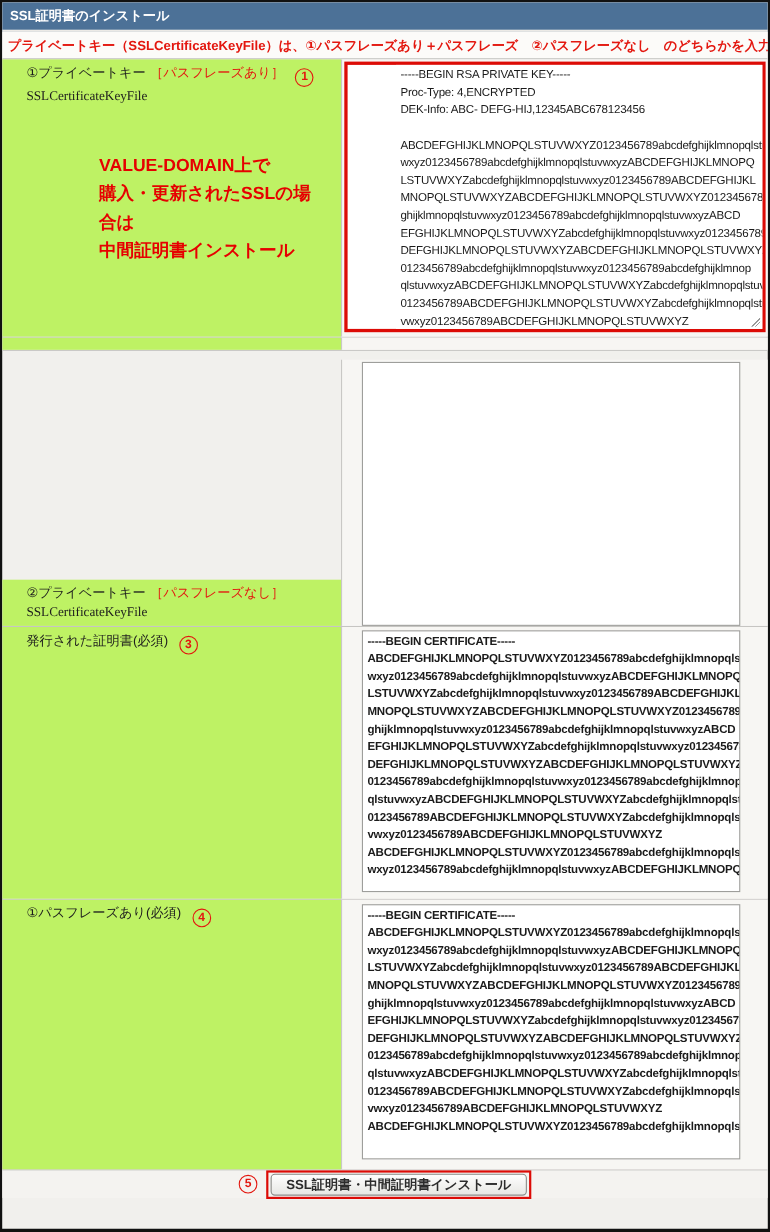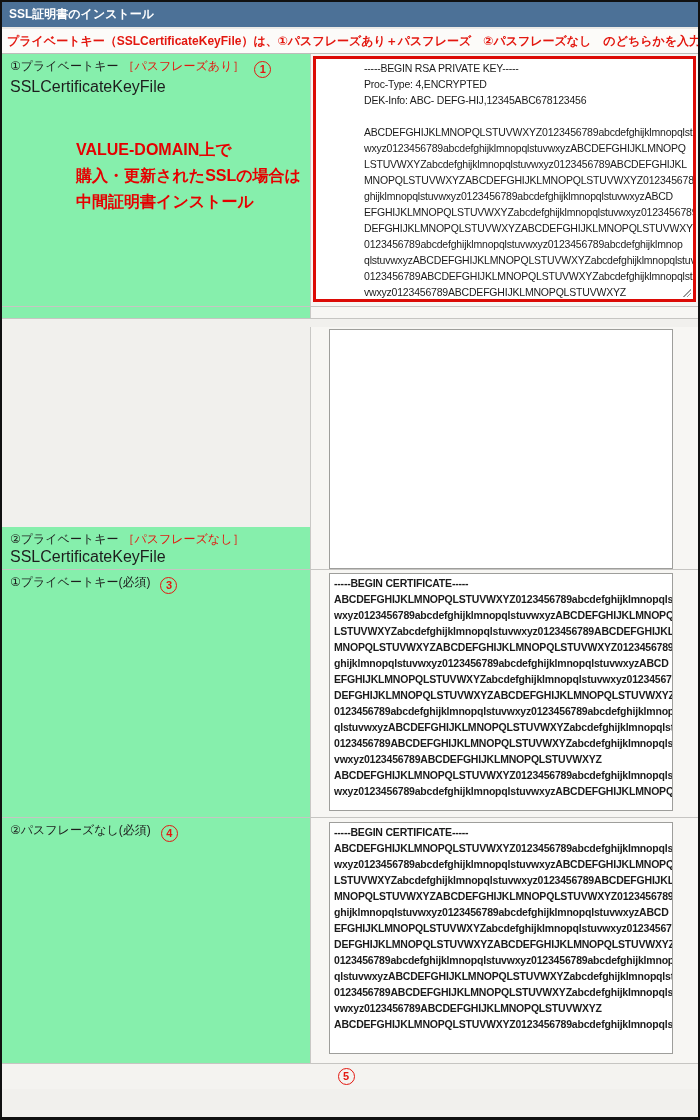--- a/index.html
+++ b/index.html
@@ -17,25 +17,25 @@
     padding-left:7px; border-bottom:2px solid #eceae6;
   }
   .notice {
     height:25px; background:#fcfbf9; color:#e3170f;
     font-size:12px; font-weight:bold; line-height:24px;
     padding-left:5px; border-bottom:1px solid #bdbcb9;
     white-space:nowrap;
   }
   .row { display:flex; width:100%; }
   .row + .row { border-top:1px solid #c6c5c2; }
-  .cell-l { width:308px; background:#86efac; padding:4px 8px; }
+  .cell-l { width:308px; background:#bef264; padding:4px 22px; }
   .cell-r { flex:1; background:#f7f6f3; border-left:1px solid #c9c8c5; }
   .lbl { font-size:12px; color:#1d1d1d; line-height:17px; }
   .lbl .red { color:#e3170f; margin-left:4px; }
-  .fieldname { font-size:16px; color:#1d1d1d; line-height:17px; }
+  .fieldname { font-size:12px; color:#1d1d1d; line-height:17px;font-family:Liberation Serif, serif; }
   .badge {
     display:inline-block; width:17px; height:17px; line-height:14px;
     border:1.5px solid #e3170f; border-radius:50%;
     color:#e3170f; font-size:11px; font-weight:bold; text-align:center;
     margin-left:10px; vertical-align:-3px; background:transparent;
   }
   .annotation {
     margin:42px 0 0 66px; color:#e60000; font-weight:bold;
     font-size:16px; line-height:26px; white-space:pre-line;
   }
@@ -144,21 +144,21 @@
       <div class="fieldname">SSLCertificateKeyFile</div>
     </div>
     <div class="cell-r">
       <textarea class="ta-plain ta-key2 handle" spellcheck="false" wrap="off" style=""></textarea>
     </div>
   </div>
 
   <div class="row r4">
     <div class="cell-l">
       <div class="lbl">
-        <span>①プライベートキー(必須)</span><span class="badge">3</span>
+        <span>発行された証明書(必須)</span><span class="badge">3</span>
       </div>
     </div>
     <div class="cell-r">
       <textarea class="ta-plain ta-cert" spellcheck="false" wrap="off" style="">-----BEGIN CERTIFICATE-----
 ABCDEFGHIJKLMNOPQLSTUVWXYZ0123456789abcdefghijklmnopqlstuv
 wxyz0123456789abcdefghijklmnopqlstuvwxyzABCDEFGHIJKLMNOPQ
 LSTUVWXYZabcdefghijklmnopqlstuvwxyz0123456789ABCDEFGHIJKL
 MNOPQLSTUVWXYZABCDEFGHIJKLMNOPQLSTUVWXYZ0123456789abcdef
 ghijklmnopqlstuvwxyz0123456789abcdefghijklmnopqlstuvwxyzABCD
 EFGHIJKLMNOPQLSTUVWXYZabcdefghijklmnopqlstuvwxyz0123456789ABC
@@ -168,21 +168,21 @@
 0123456789ABCDEFGHIJKLMNOPQLSTUVWXYZabcdefghijklmnopqlstu
 vwxyz0123456789ABCDEFGHIJKLMNOPQLSTUVWXYZ
 ABCDEFGHIJKLMNOPQLSTUVWXYZ0123456789abcdefghijklmnopqlstuv
 wxyz0123456789abcdefghijklmnopqlstuvwxyzABCDEFGHIJKLMNOPQ</textarea>
     </div>
   </div>
 
   <div class="row r5">
     <div class="cell-l">
       <div class="lbl">
-        <span>②パスフレーズなし(必須)</span><span class="badge">4</span>
+        <span>①パスフレーズあり(必須)</span><span class="badge">4</span>
       </div>
     </div>
     <div class="cell-r">
       <textarea class="ta-plain ta-ca" spellcheck="false" wrap="off" style="">-----BEGIN CERTIFICATE-----
 ABCDEFGHIJKLMNOPQLSTUVWXYZ0123456789abcdefghijklmnopqlstuv
 wxyz0123456789abcdefghijklmnopqlstuvwxyzABCDEFGHIJKLMNOPQ
 LSTUVWXYZabcdefghijklmnopqlstuvwxyz0123456789ABCDEFGHIJKL
 MNOPQLSTUVWXYZABCDEFGHIJKLMNOPQLSTUVWXYZ0123456789abcdef
 ghijklmnopqlstuvwxyz0123456789abcdefghijklmnopqlstuvwxyzABCD
 EFGHIJKLMNOPQLSTUVWXYZabcdefghijklmnopqlstuvwxyz0123456789ABC
@@ -190,15 +190,18 @@
 0123456789abcdefghijklmnopqlstuvwxyz0123456789abcdefghijklmnop
 qlstuvwxyzABCDEFGHIJKLMNOPQLSTUVWXYZabcdefghijklmnopqlstuvwxyz
 0123456789ABCDEFGHIJKLMNOPQLSTUVWXYZabcdefghijklmnopqlstu
 vwxyz0123456789ABCDEFGHIJKLMNOPQLSTUVWXYZ
 ABCDEFGHIJKLMNOPQLSTUVWXYZ0123456789abcdefghijklmnopqlstuv</textarea>
     </div>
   </div>
 
   <div class="footer">
     <span class="badge">5</span>
+    <span class="btn-redbox">
+      <button class="install-btn" type="button">SSL証明書・中間証明書インストール</button>
+    </span>
   </div>
 
 </div>
 
 </body></html>

